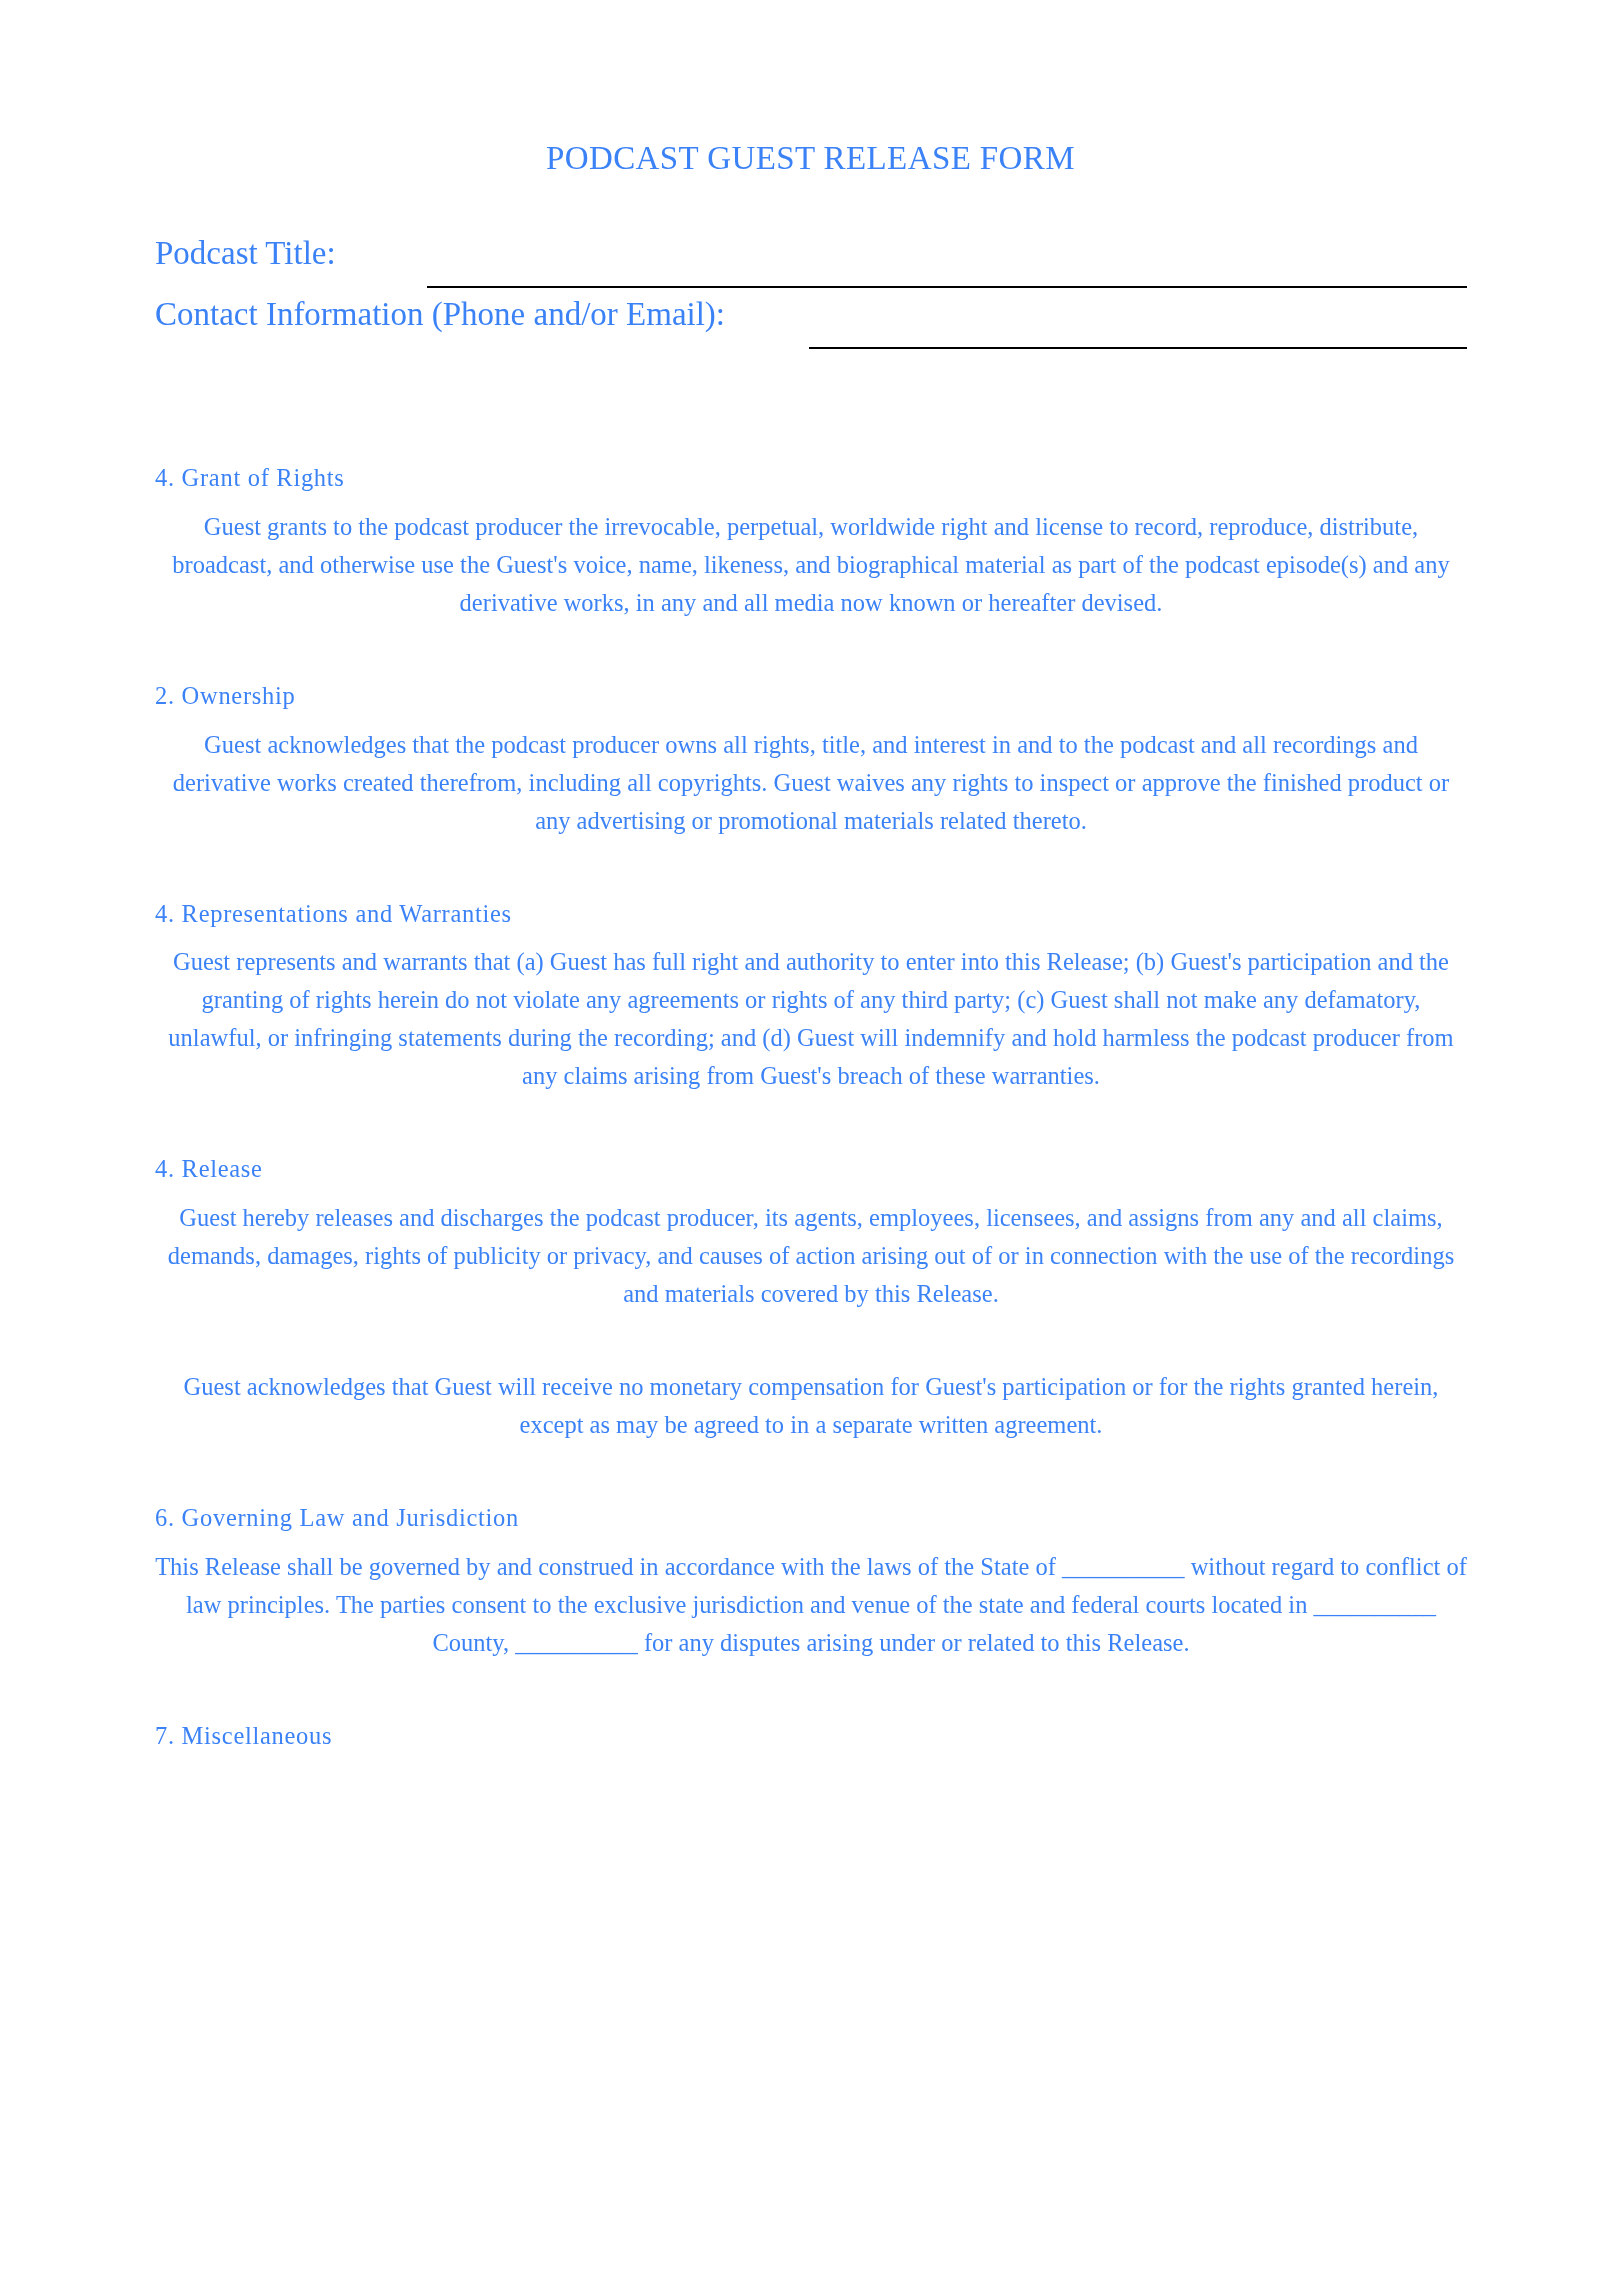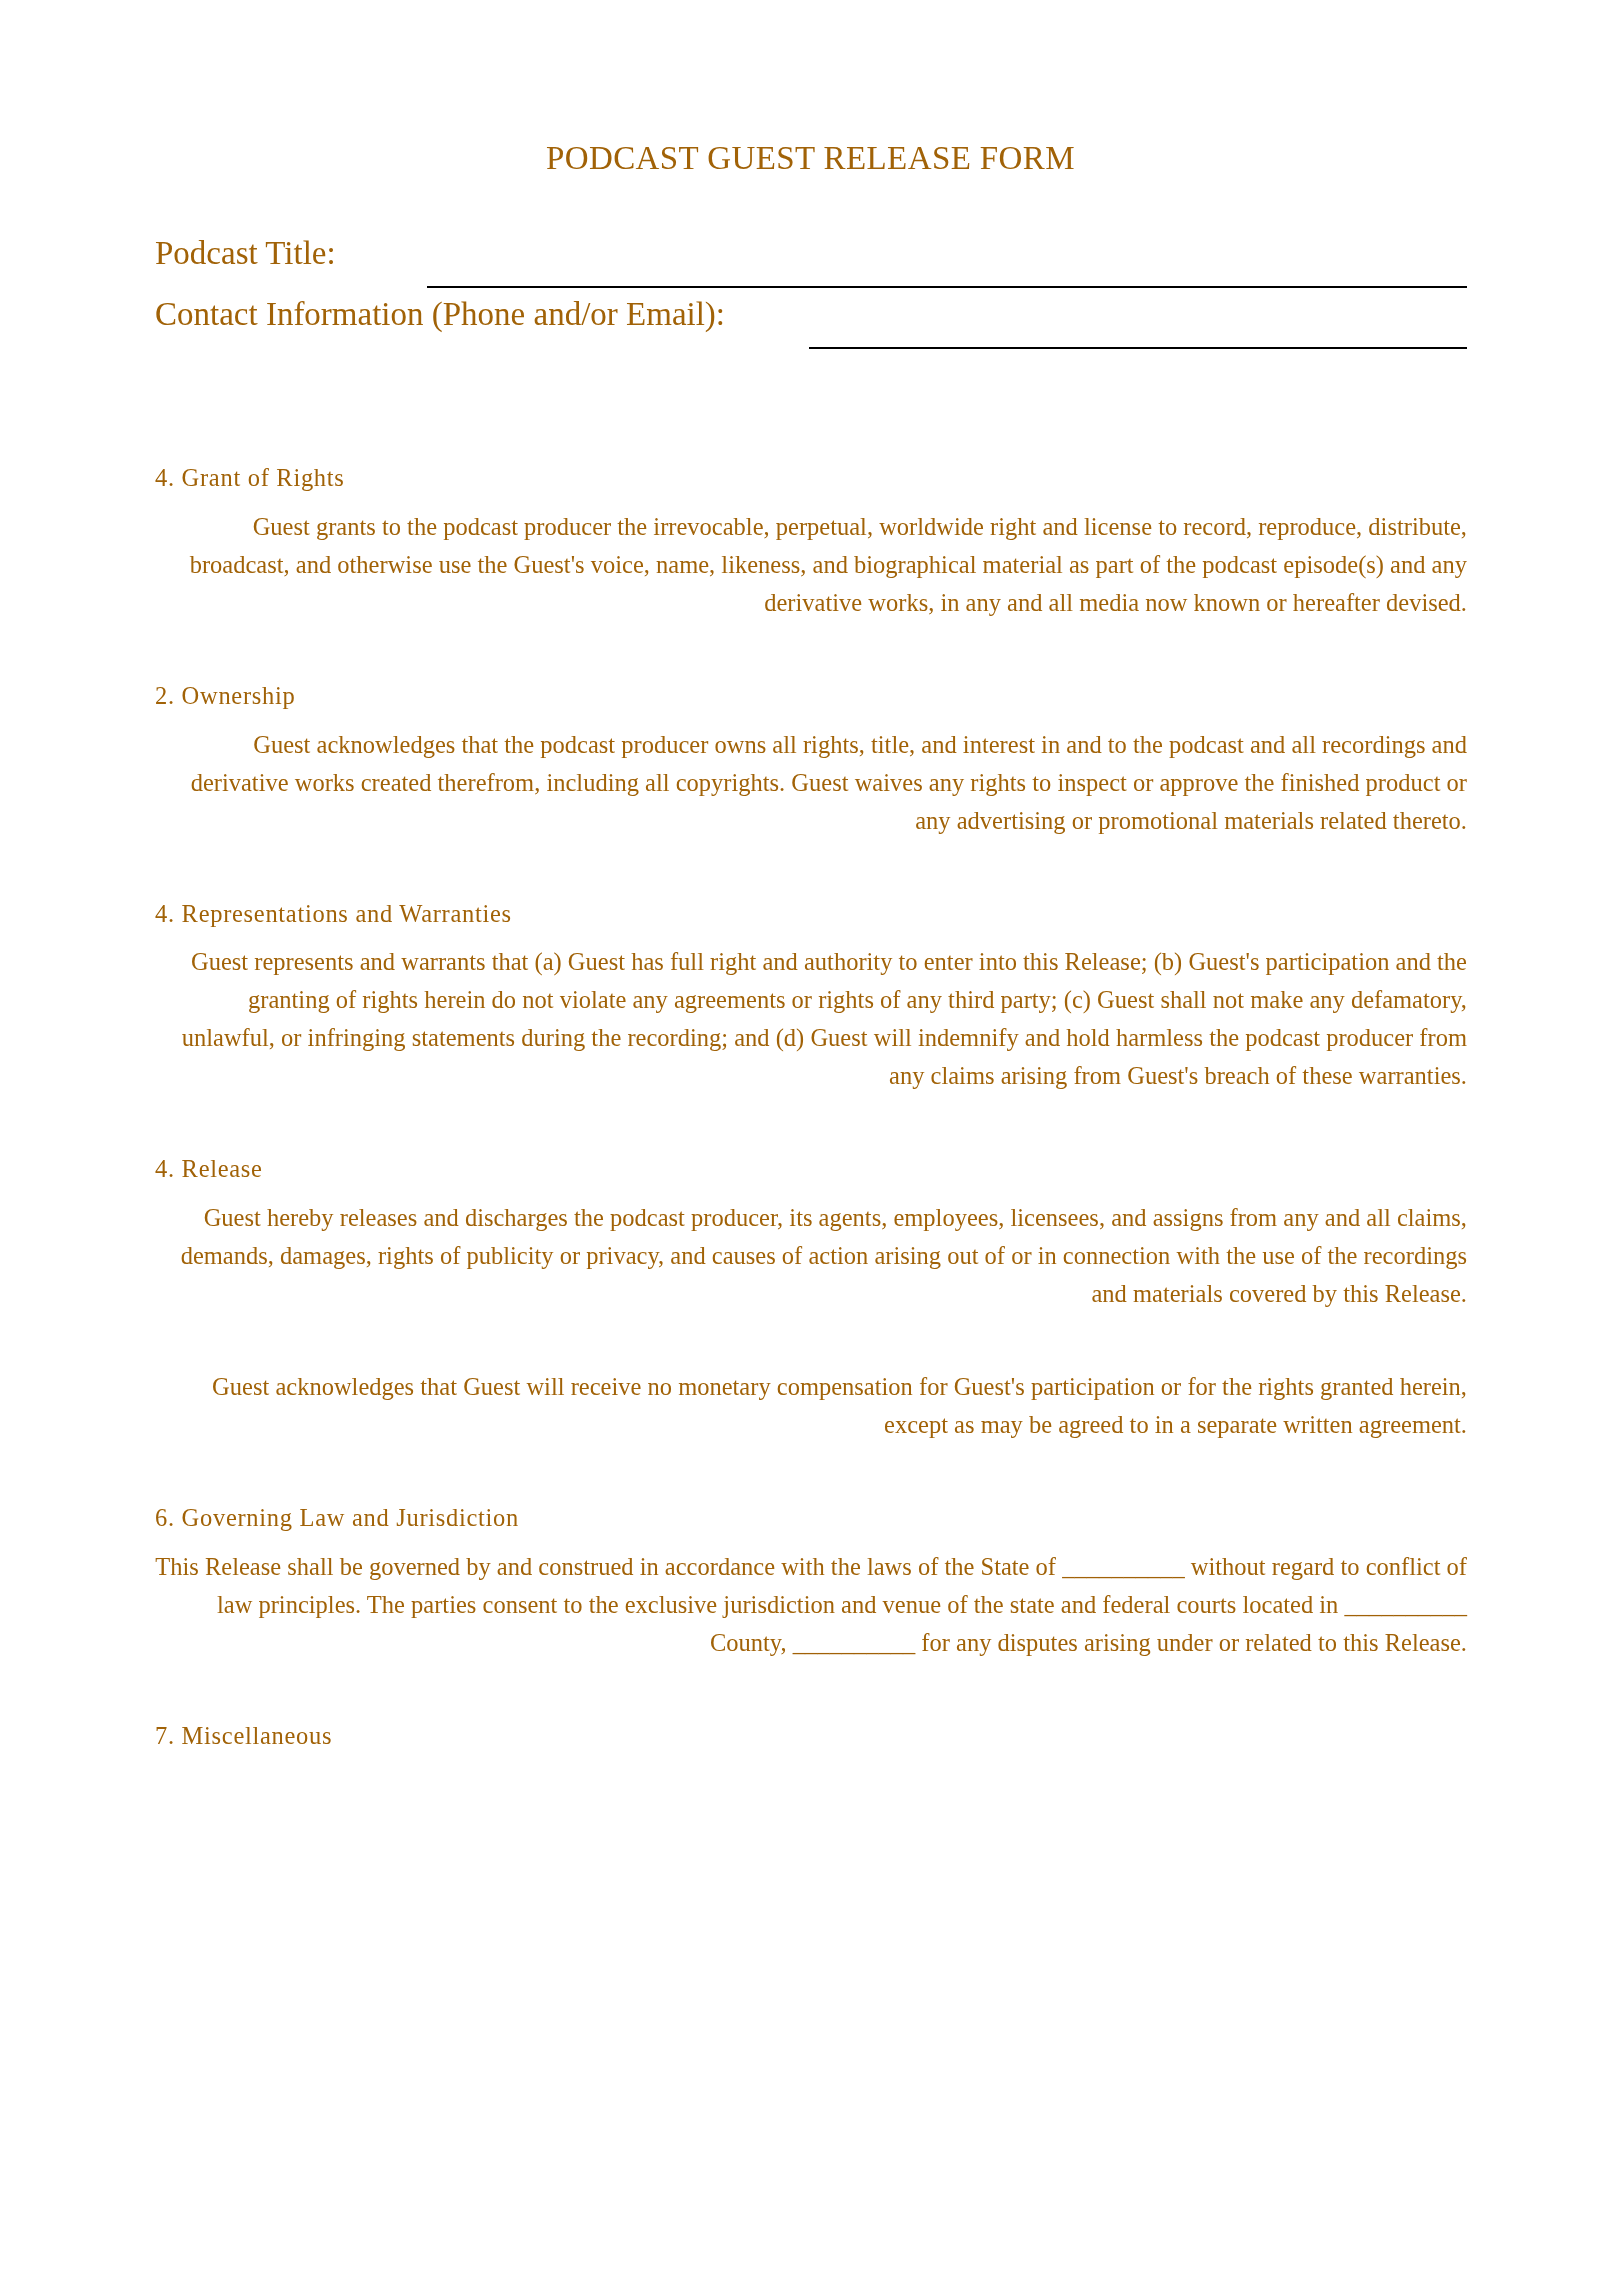--- a/index.html
+++ b/index.html
@@ -8,21 +8,21 @@
     background: #ffffff;
   }
   .page {
     position: relative;
     width: 1621px;
     height: 2293px;
     background: #ffffff;
     margin: 0 auto;
     overflow: hidden;
     font-family: "Liberation Serif", "DejaVu Serif", serif;
-    color: #a16207;
+    color: #3b82f6;
     -webkit-font-smoothing: antialiased;
   }
 
   .doc-title {
     position: absolute;
     left: 0;
     right: 0;
     top: 116px;
     text-align: center;
     font-size: 33px;
@@ -75,21 +75,21 @@
     line-height: 37px;
     letter-spacing: 0.7px;
     margin: 0 0 11.8px 0;
     font-weight: 400;
   }
 
   .section-body {
     font-size: 24.5px;
     line-height: 38px;
     margin: 0;
-    text-align: right;
+    text-align: center;
   }
 </style>
 </head>
 <body>
 
 <div class="page">
 
   <h1 class="doc-title">PODCAST GUEST RELEASE FORM</h1>
 
   <div class="fields">

